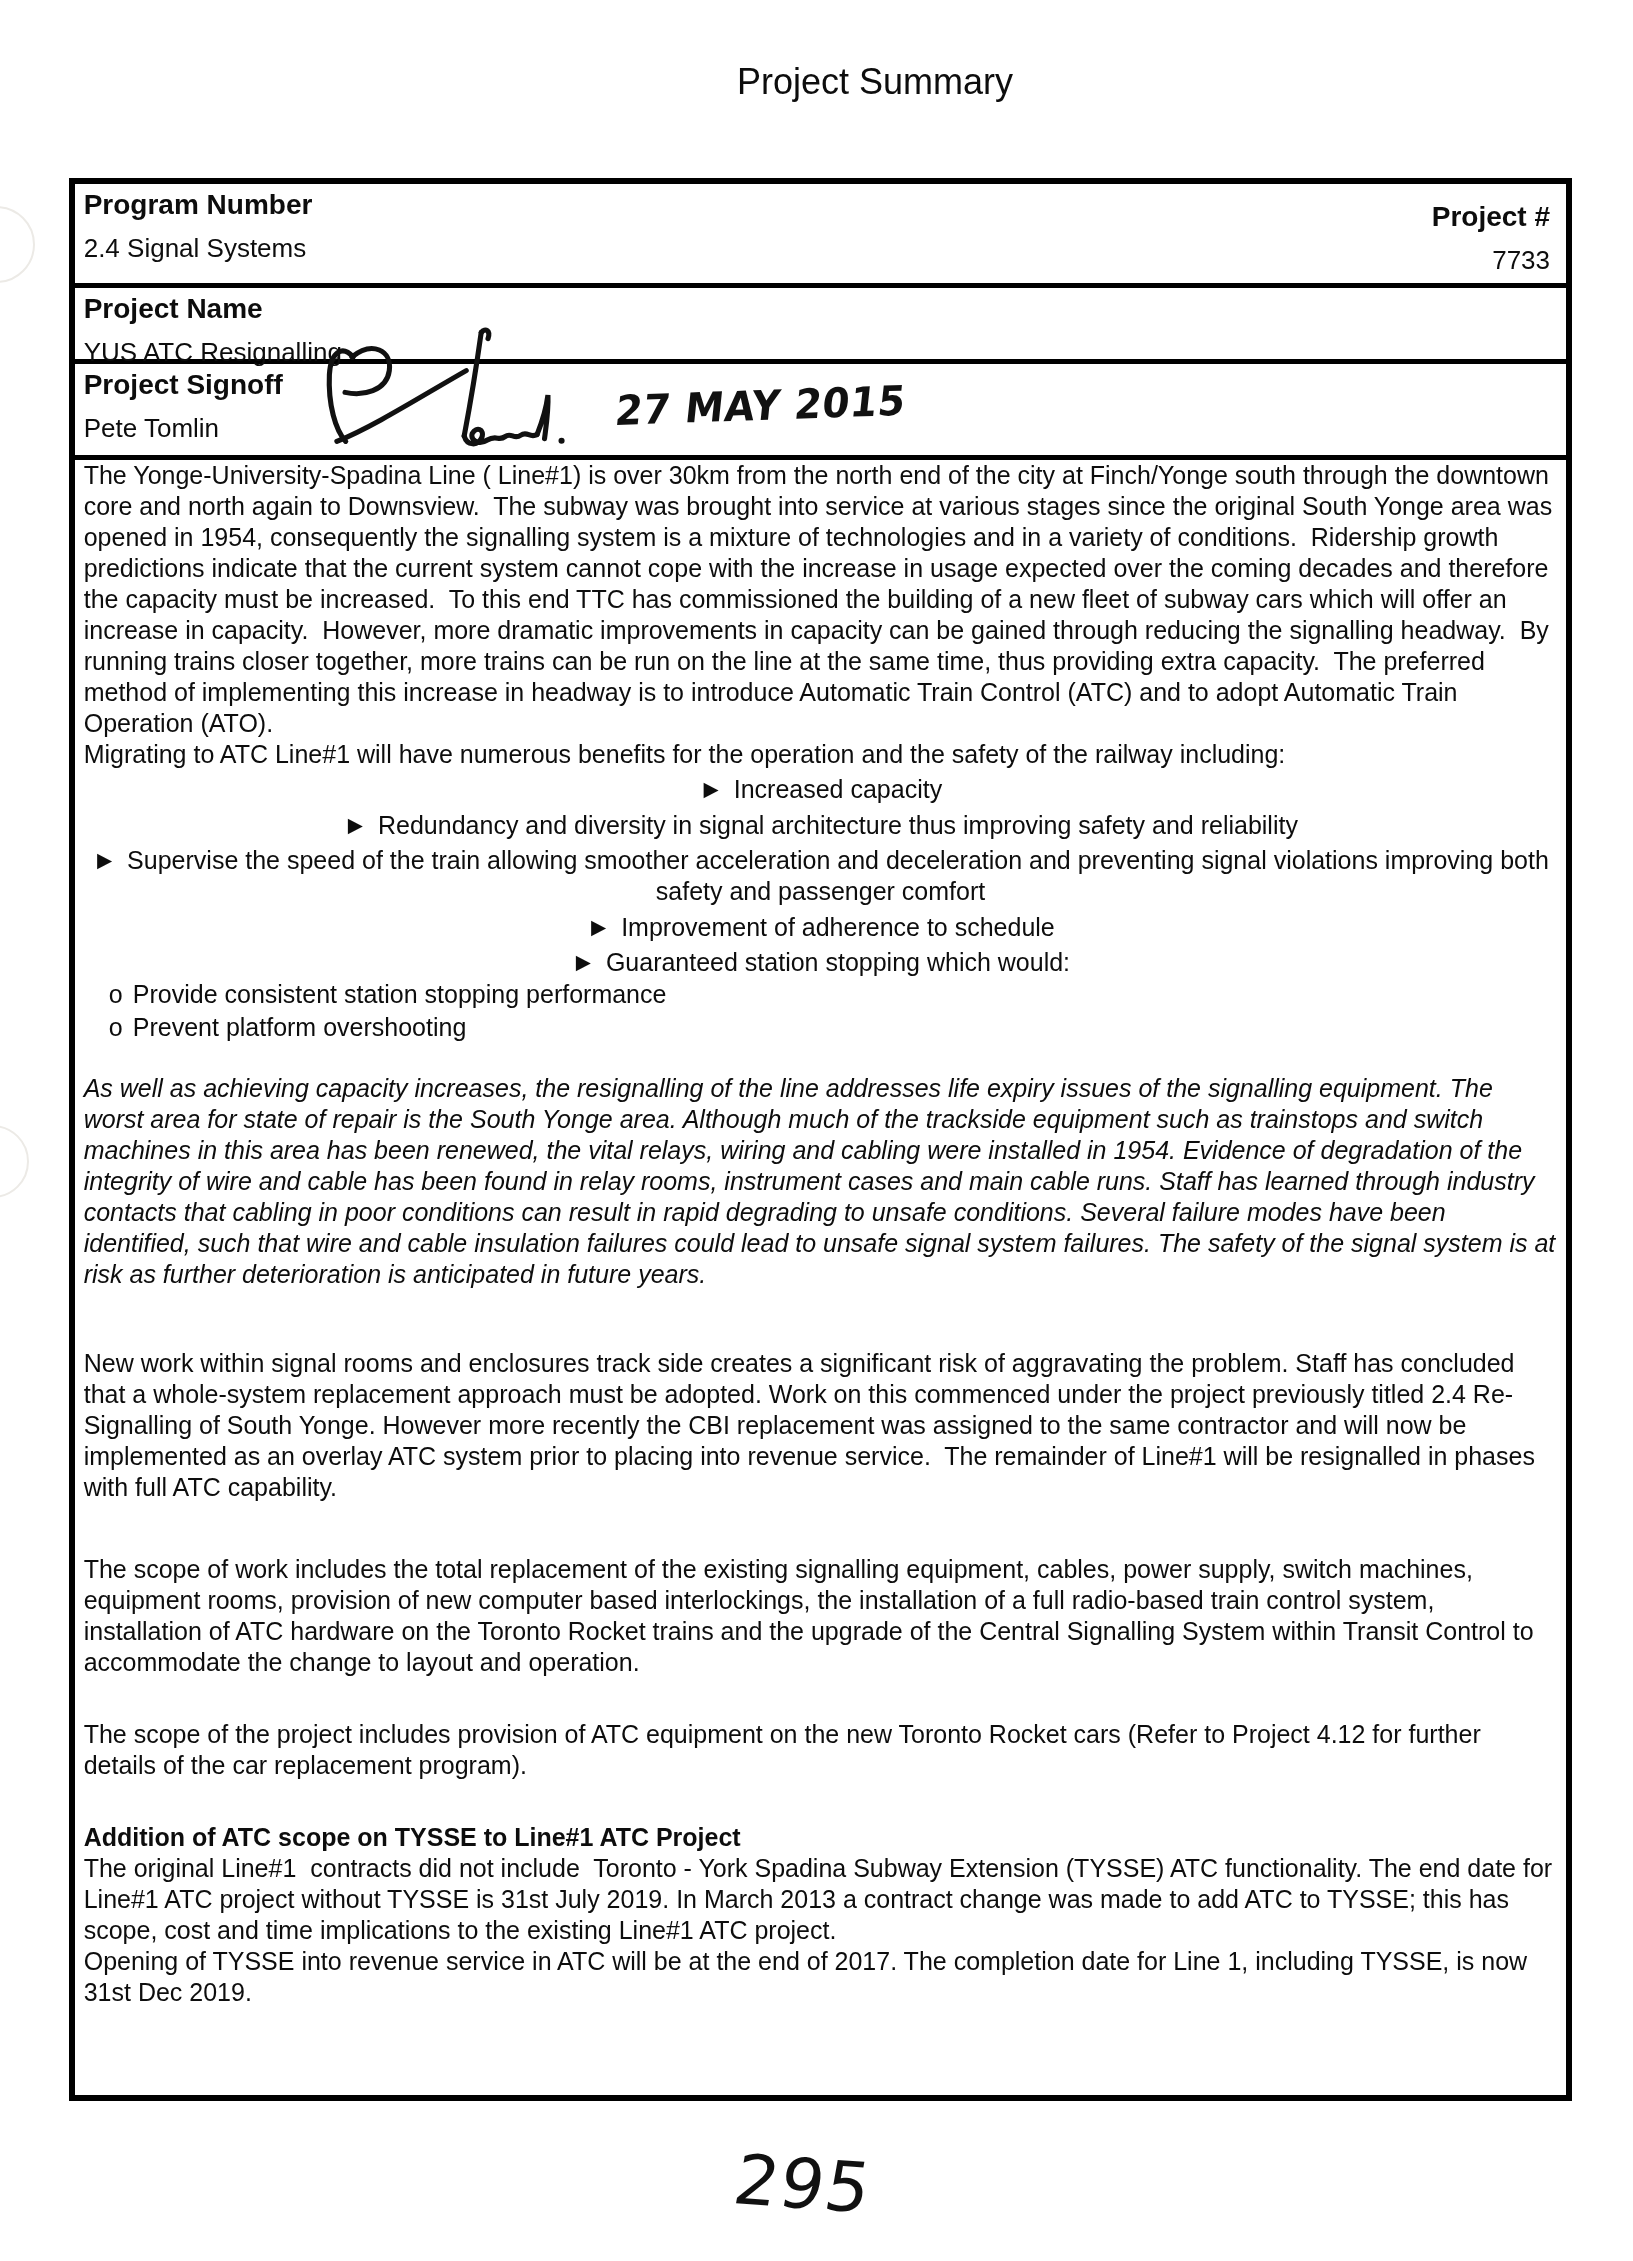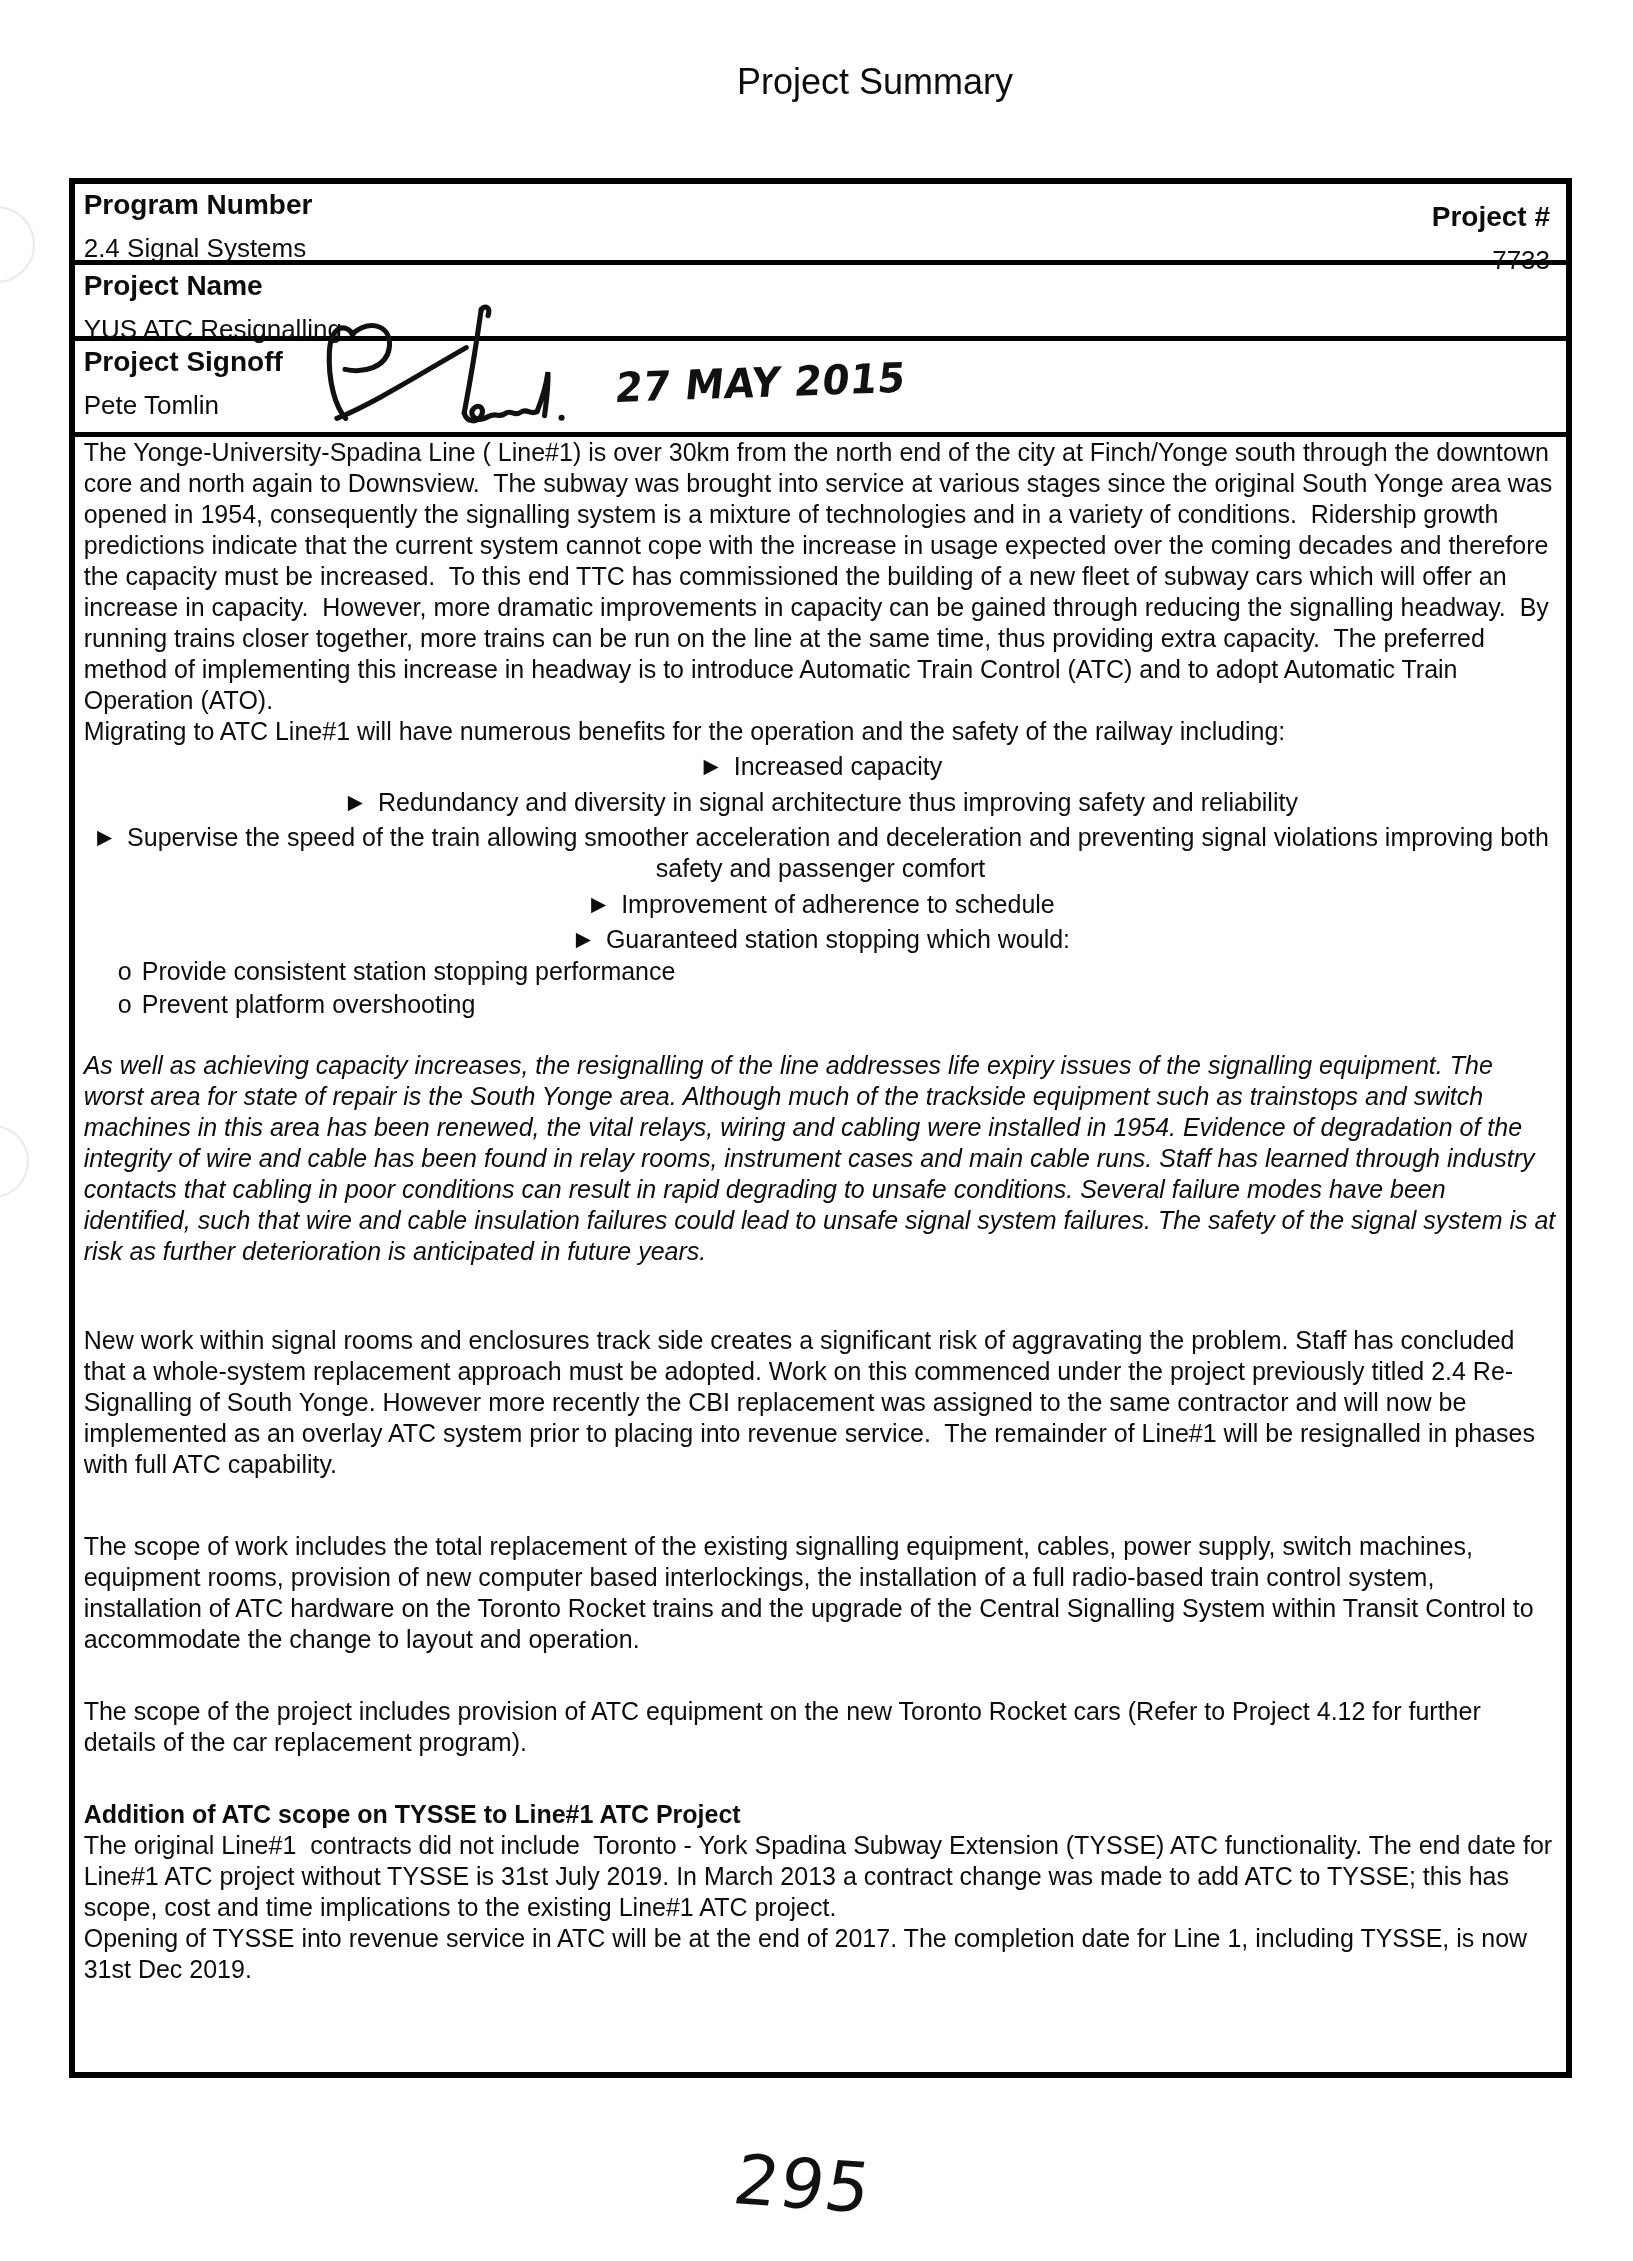--- a/index.html
+++ b/index.html
@@ -18,35 +18,35 @@
   .hole-1{left:-42px;top:206px;width:73px;height:73px;}
   .hole-2{left:-44px;top:1125px;width:69px;height:69px;}
   .slash{position:absolute;left:1060px;top:225px;width:2.2px;height:23px;background:#bfbdb9;transform:rotate(15deg);opacity:.7;}
 
   .form{
     position:absolute;left:69px;top:178px;width:1503px;
     border:6.5px solid #000;background:#fff;box-sizing:border-box;
   }
   .row{border-bottom:5.1px solid #000;box-sizing:border-box;padding:4.4px 8.7px;position:relative;}
   .row:last-child{border-bottom:none;}
-  .row-1{height:81px;display:flex;justify-content:space-between;}
+  .row-1{height:104px;display:flex;justify-content:space-between;}
   .row-2{height:76px;}
   .row-3{height:96px;}
   .row-4{height:46px;padding-top:3.6px;}
   .row-5{height:1635px;overflow:hidden;}
   .col-right{text-align:right;padding-right:7.3px;margin-top:12px;}
   .lbl{font-size:28px;font-weight:700;line-height:33px;}
   .val{font-size:26px;line-height:32px;margin-top:10.2px;}
 
   
   .scope{font-size:25px;line-height:31px;padding-top:0;}
   .scope p{margin:0;white-space:pre-wrap;}
   .scope .bullet{margin-top:4.4px;text-align:center;}
   .scope .arrow{display:inline-block;margin-right:10.2px;transform:scaleY(1.05);}
-  .scope .sub{margin-left:34px;margin-top:1.5px;}
+  .scope .sub{margin-left:25px;margin-top:1.5px;}
   .scope .sub .o{margin-right:10.2px;}
   .scope .g1{margin-top:30.5px;font-style:italic;}
   .scope .g1b{margin-top:41px;}
   .scope .g2{margin-top:58px;}
   .scope .g2b{margin-top:51px;}
   .scope .subhead{font-weight:700;margin-top:41px;}
 
   
   .signature{position:absolute;left:236px;top:-41px;width:320px;height:134px;z-index:5;}
   .hand{font-family:"DejaVu Sans",sans-serif;color:#111;}

